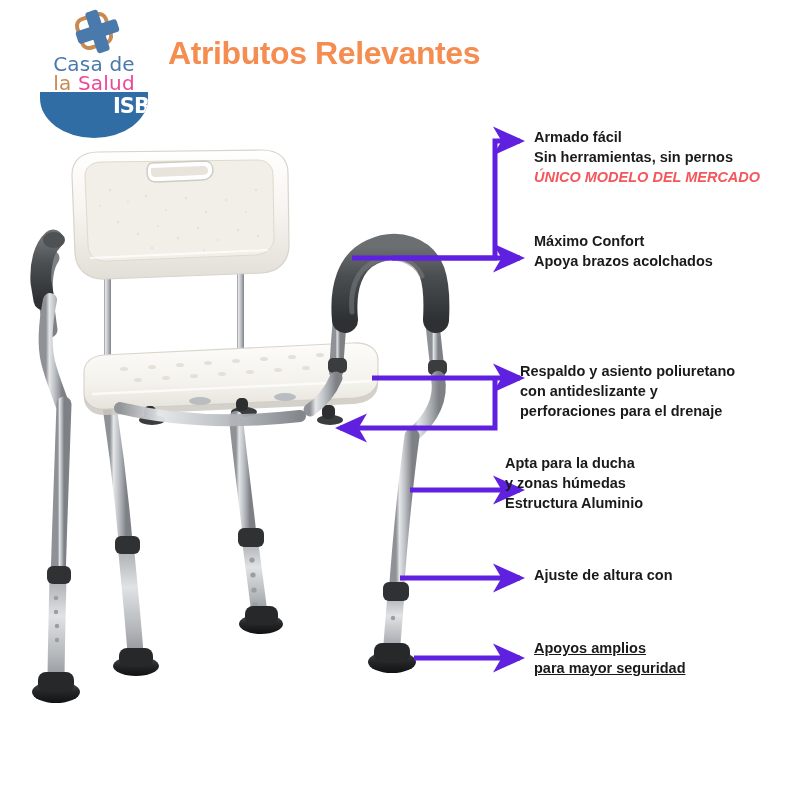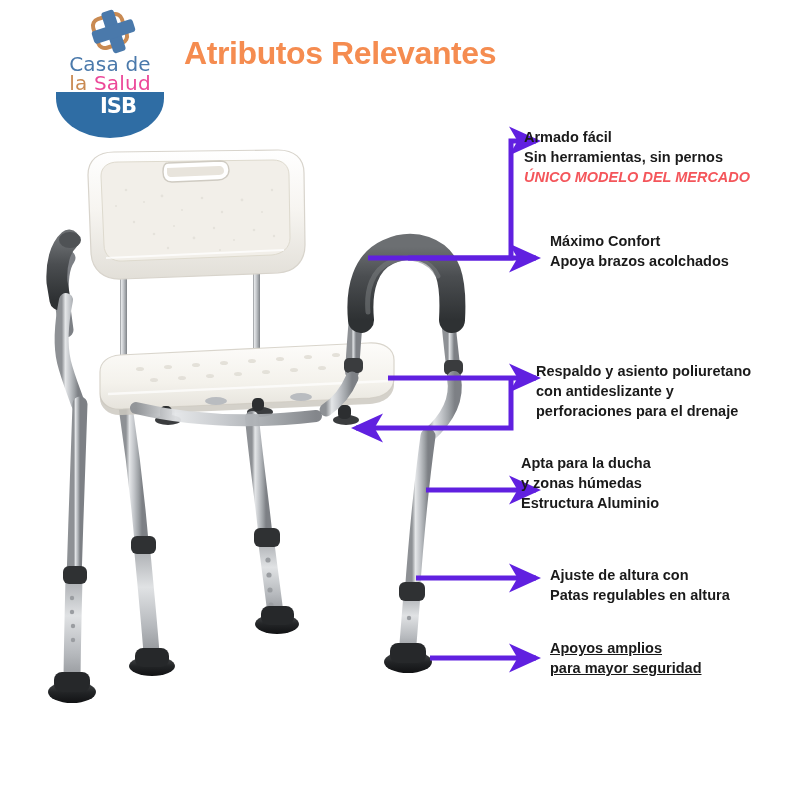--- a/index.html
+++ b/index.html
@@ -12,21 +12,20 @@
     height: 800px;
     position: relative;
     overflow: hidden;
     font-family: "Liberation Sans", sans-serif;
   }
   #infographic {
     position: absolute;
     left: 0; top: 0;
     width: 704px; height: 800px;
     background: #ffffff;
-    margin-left: 16px;
   }
 
   
   .logo {
     position: absolute;
     left: 28px; top: 8px;
     width: 132px; height: 108px;
   }
   .logo-cross-wrap {
     position: absolute;
@@ -73,23 +72,23 @@
   .logo-bowl {
     position: absolute;
     left: 12px; top: 84px;
     width: 108px; height: 46px;
     background: #2f6da4;
     border-radius: 0 0 60px 60px / 0 0 44px 44px;
     overflow: hidden;
   }
   .logo-isb {
     position: absolute;
-    left: 8px; top: 2px;
+    left: 1px; top: 2px;
     width: 108px;
-    text-align: center;
+    text-align: right;
     color: #ffffff;
     font-family: "DejaVu Sans", sans-serif;
     font-weight: bold;
     font-size: 21px;
     letter-spacing: -1px;
   }
 
   
   .title {
     position: absolute;
@@ -107,21 +106,21 @@
     font-size: 14.5px;
     font-weight: bold;
     color: #1a1a1a;
     line-height: 1.38;
     white-space: nowrap;
   }
   .callout .hl {
     color: #f4565b;
     font-style: italic;
   }
-  .callout.c1 { left: 508px; top: 127px; }
+  .callout.c1 { left: 534px; top: 127px; }
   .callout.c2 { left: 534px; top: 231px; }
   .callout.c3 { left: 520px; top: 361px; }
   .callout.c4 { left: 505px; top: 453px; }
   .callout.c5 { left: 534px; top: 565px; }
   .callout.c6 { left: 534px; top: 638px; text-decoration: underline; }
 
   
   svg.layer {
     position: absolute;
     left: 0; top: 0;
@@ -385,21 +384,20 @@
   </div>
 
   <div class="callout c4">
     <div> Apta para la ducha</div>
     <div> y zonas húmedas</div>
     <div>Estructura Aluminio</div>
   </div>
 
   <div class="callout c5">
     <div>  Ajuste de altura con</div>
-    <div>Patas regulables en altura</div>
   </div>
 
   <div class="callout c6">
     <div>Apoyos amplios</div>
     <div>para mayor seguridad</div>
   </div>
 
 </div>
 
 </body></html>

